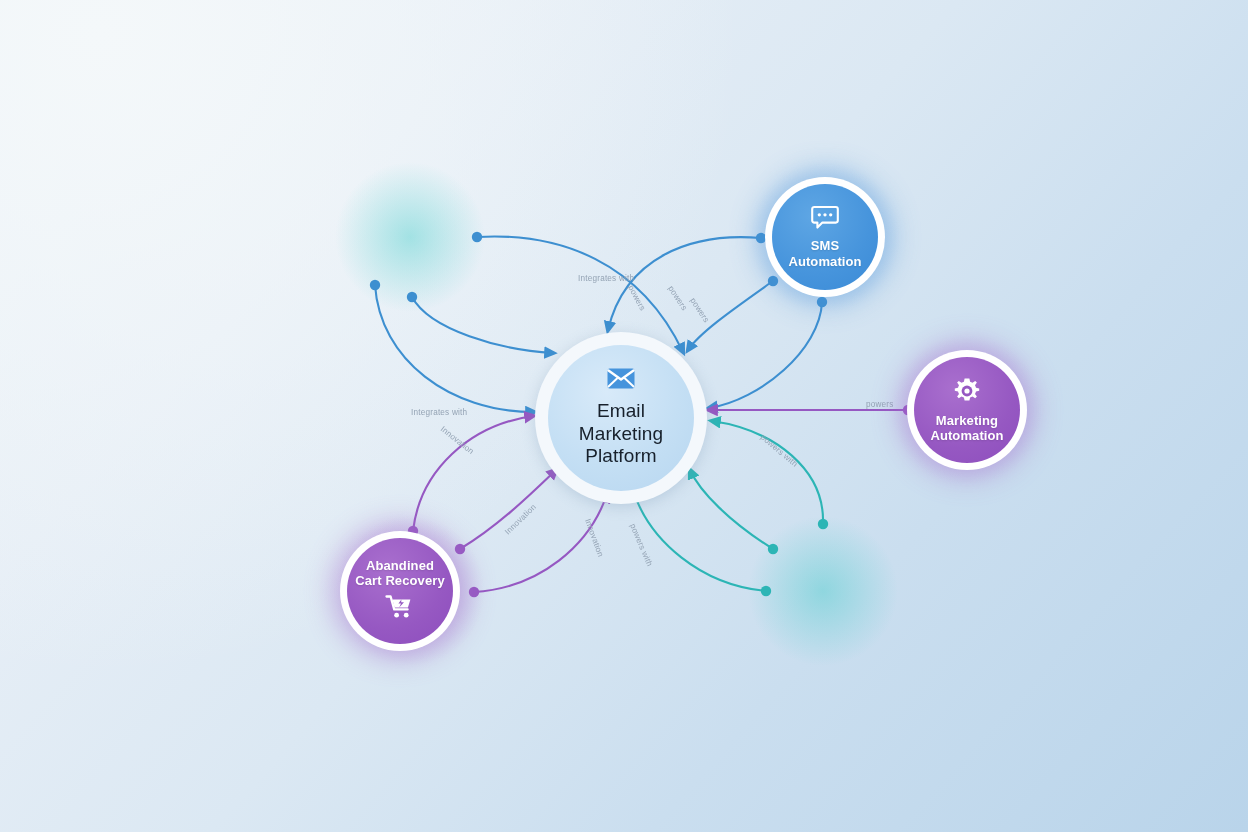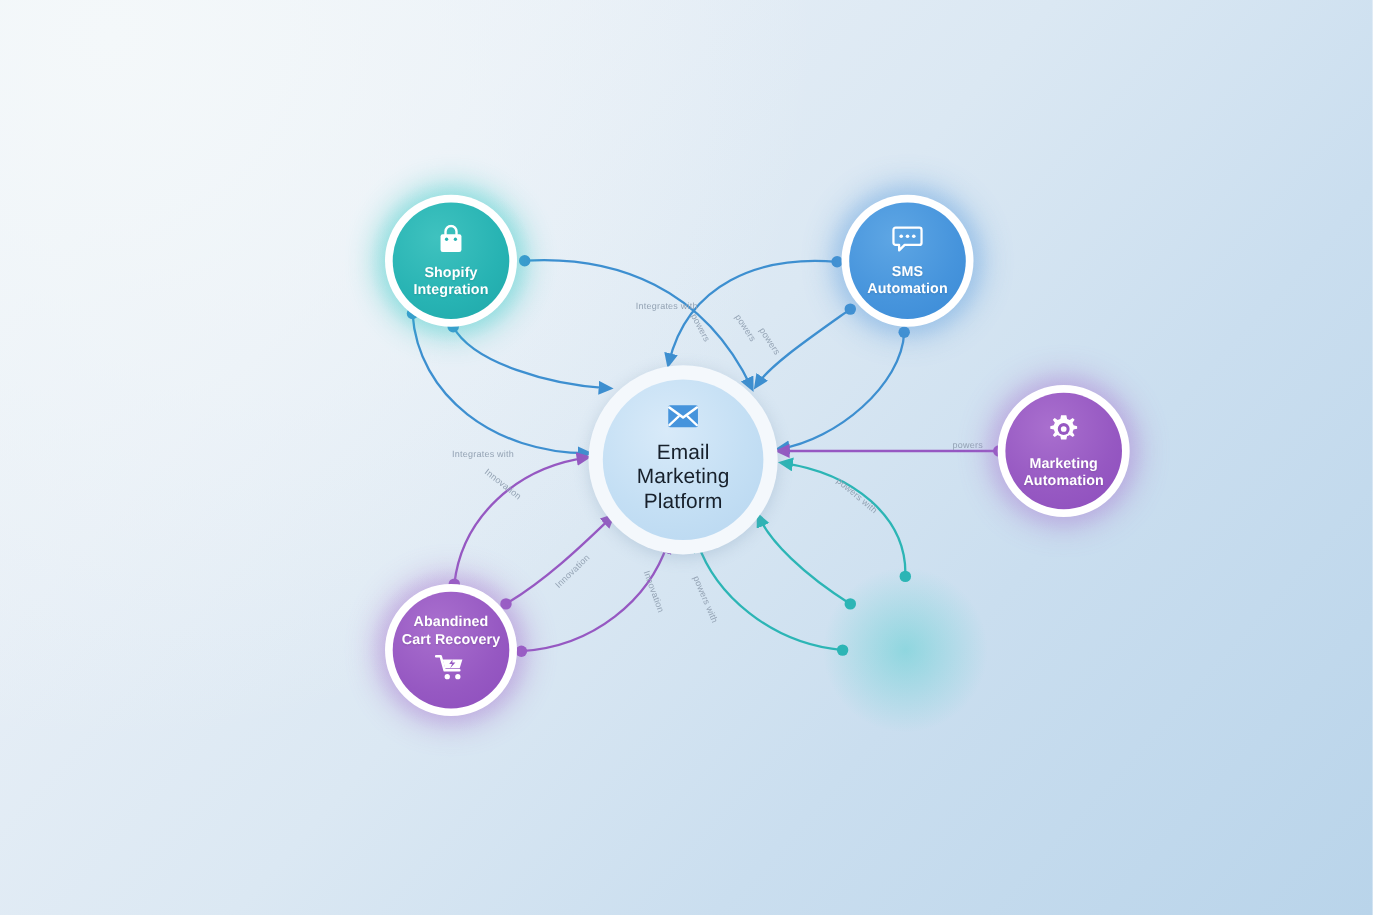--- a/index.html
+++ b/index.html
@@ -113,21 +113,21 @@
   #n-sms .ring  { box-shadow: 0 0 26px 9px rgba(80,150,220,.42); }
 
   #n-mktg { left: 907px; top: 350px; }
   #n-mktg .inner { background: radial-gradient(circle at 38% 30%, #a96fce 0%, #9658c2 60%, #8d4dbd 100%); }
   #n-mktg .ring  { box-shadow: 0 0 26px 9px rgba(165,110,205,.42); }
 
   #n-ecom { left: 763px; top: 531px; }
   #n-ecom .inner { background: radial-gradient(circle at 38% 30%, #3fc2bf 0%, #27b3b3 60%, #1fa7a9 100%); }
   #n-ecom .ring  { box-shadow: 0 0 26px 9px rgba(45,200,196,.45); }
 
-  #n-cart { left: 350px; top: 531px; }
+  #n-cart { left: 340px; top: 531px; }
   #n-cart .inner { background: radial-gradient(circle at 38% 30%, #a96fce 0%, #9658c2 60%, #8d4dbd 100%); }
   #n-cart .ring  { box-shadow: 0 0 26px 9px rgba(165,110,205,.45); }
   #n-cart .node-label { margin-bottom: 4px; }
   #n-cart .node-icon { margin-bottom: 0; margin-top: 2px; }
 
   .edge-label {
     fill: #94a3b4;
     font-family: "Liberation Sans", sans-serif;
     font-size: 8.2px;
     letter-spacing: .2px;
@@ -236,35 +236,20 @@
           <path d="M1.5,2.5 L14,11.5 L26.5,2.5" fill="none" stroke="#ffffff" stroke-width="2.4" stroke-linecap="round" stroke-linejoin="round"></path>
           <path d="M1.5,18.5 L10,10.5 M26.5,18.5 L18,10.5" fill="none" stroke="#ffffff" stroke-width="2" stroke-linecap="round"></path>
         </svg>
       </span>
       <span class="node-label">Email
 Marketing
 Platform</span>
     </div>
   </div>
 
-  <div class="node sat" id="n-shopify">
-    <div class="ring"></div>
-    <div class="inner">
-      <span class="node-icon">
-        <svg width="26" height="27" viewBox="0 0 26 27">
-          <path d="M8,9 V6.5 A5,5 0 0 1 18,6.5 V9" fill="none" stroke="#ffffff" stroke-width="2.2" stroke-linecap="round"></path>
-          <rect x="3.5" y="9" width="19" height="16" rx="2" fill="#ffffff"></rect>
-          <circle cx="9" cy="13.5" r="1.5" fill="#27b3b3"></circle>
-          <circle cx="17" cy="13.5" r="1.5" fill="#27b3b3"></circle>
-        </svg>
-      </span>
-      <span class="node-label">Shopify
-Integration</span>
-    </div>
-  </div>
 
   <div class="node sat" id="n-sms">
     <div class="ring"></div>
     <div class="inner">
       <span class="node-icon">
         <svg width="28" height="25" viewBox="0 0 28 25">
           <path d="M3.2,2 H24.8 A2,2 0 0 1 26.8,4 V15.6 A2,2 0 0 1 24.8,17.6 H11.4 L6.4,22.6 V17.6 H3.2 A2,2 0 0 1 1.2,15.6 V4 A2,2 0 0 1 3.2,2 Z" fill="none" stroke="#ffffff" stroke-width="2.1" stroke-linejoin="round"></path>
           <circle cx="8.3" cy="9.8" r="1.65" fill="#ffffff"></circle>
           <circle cx="14" cy="9.8" r="1.65" fill="#ffffff"></circle>
           <circle cx="19.7" cy="9.8" r="1.65" fill="#ffffff"></circle>

